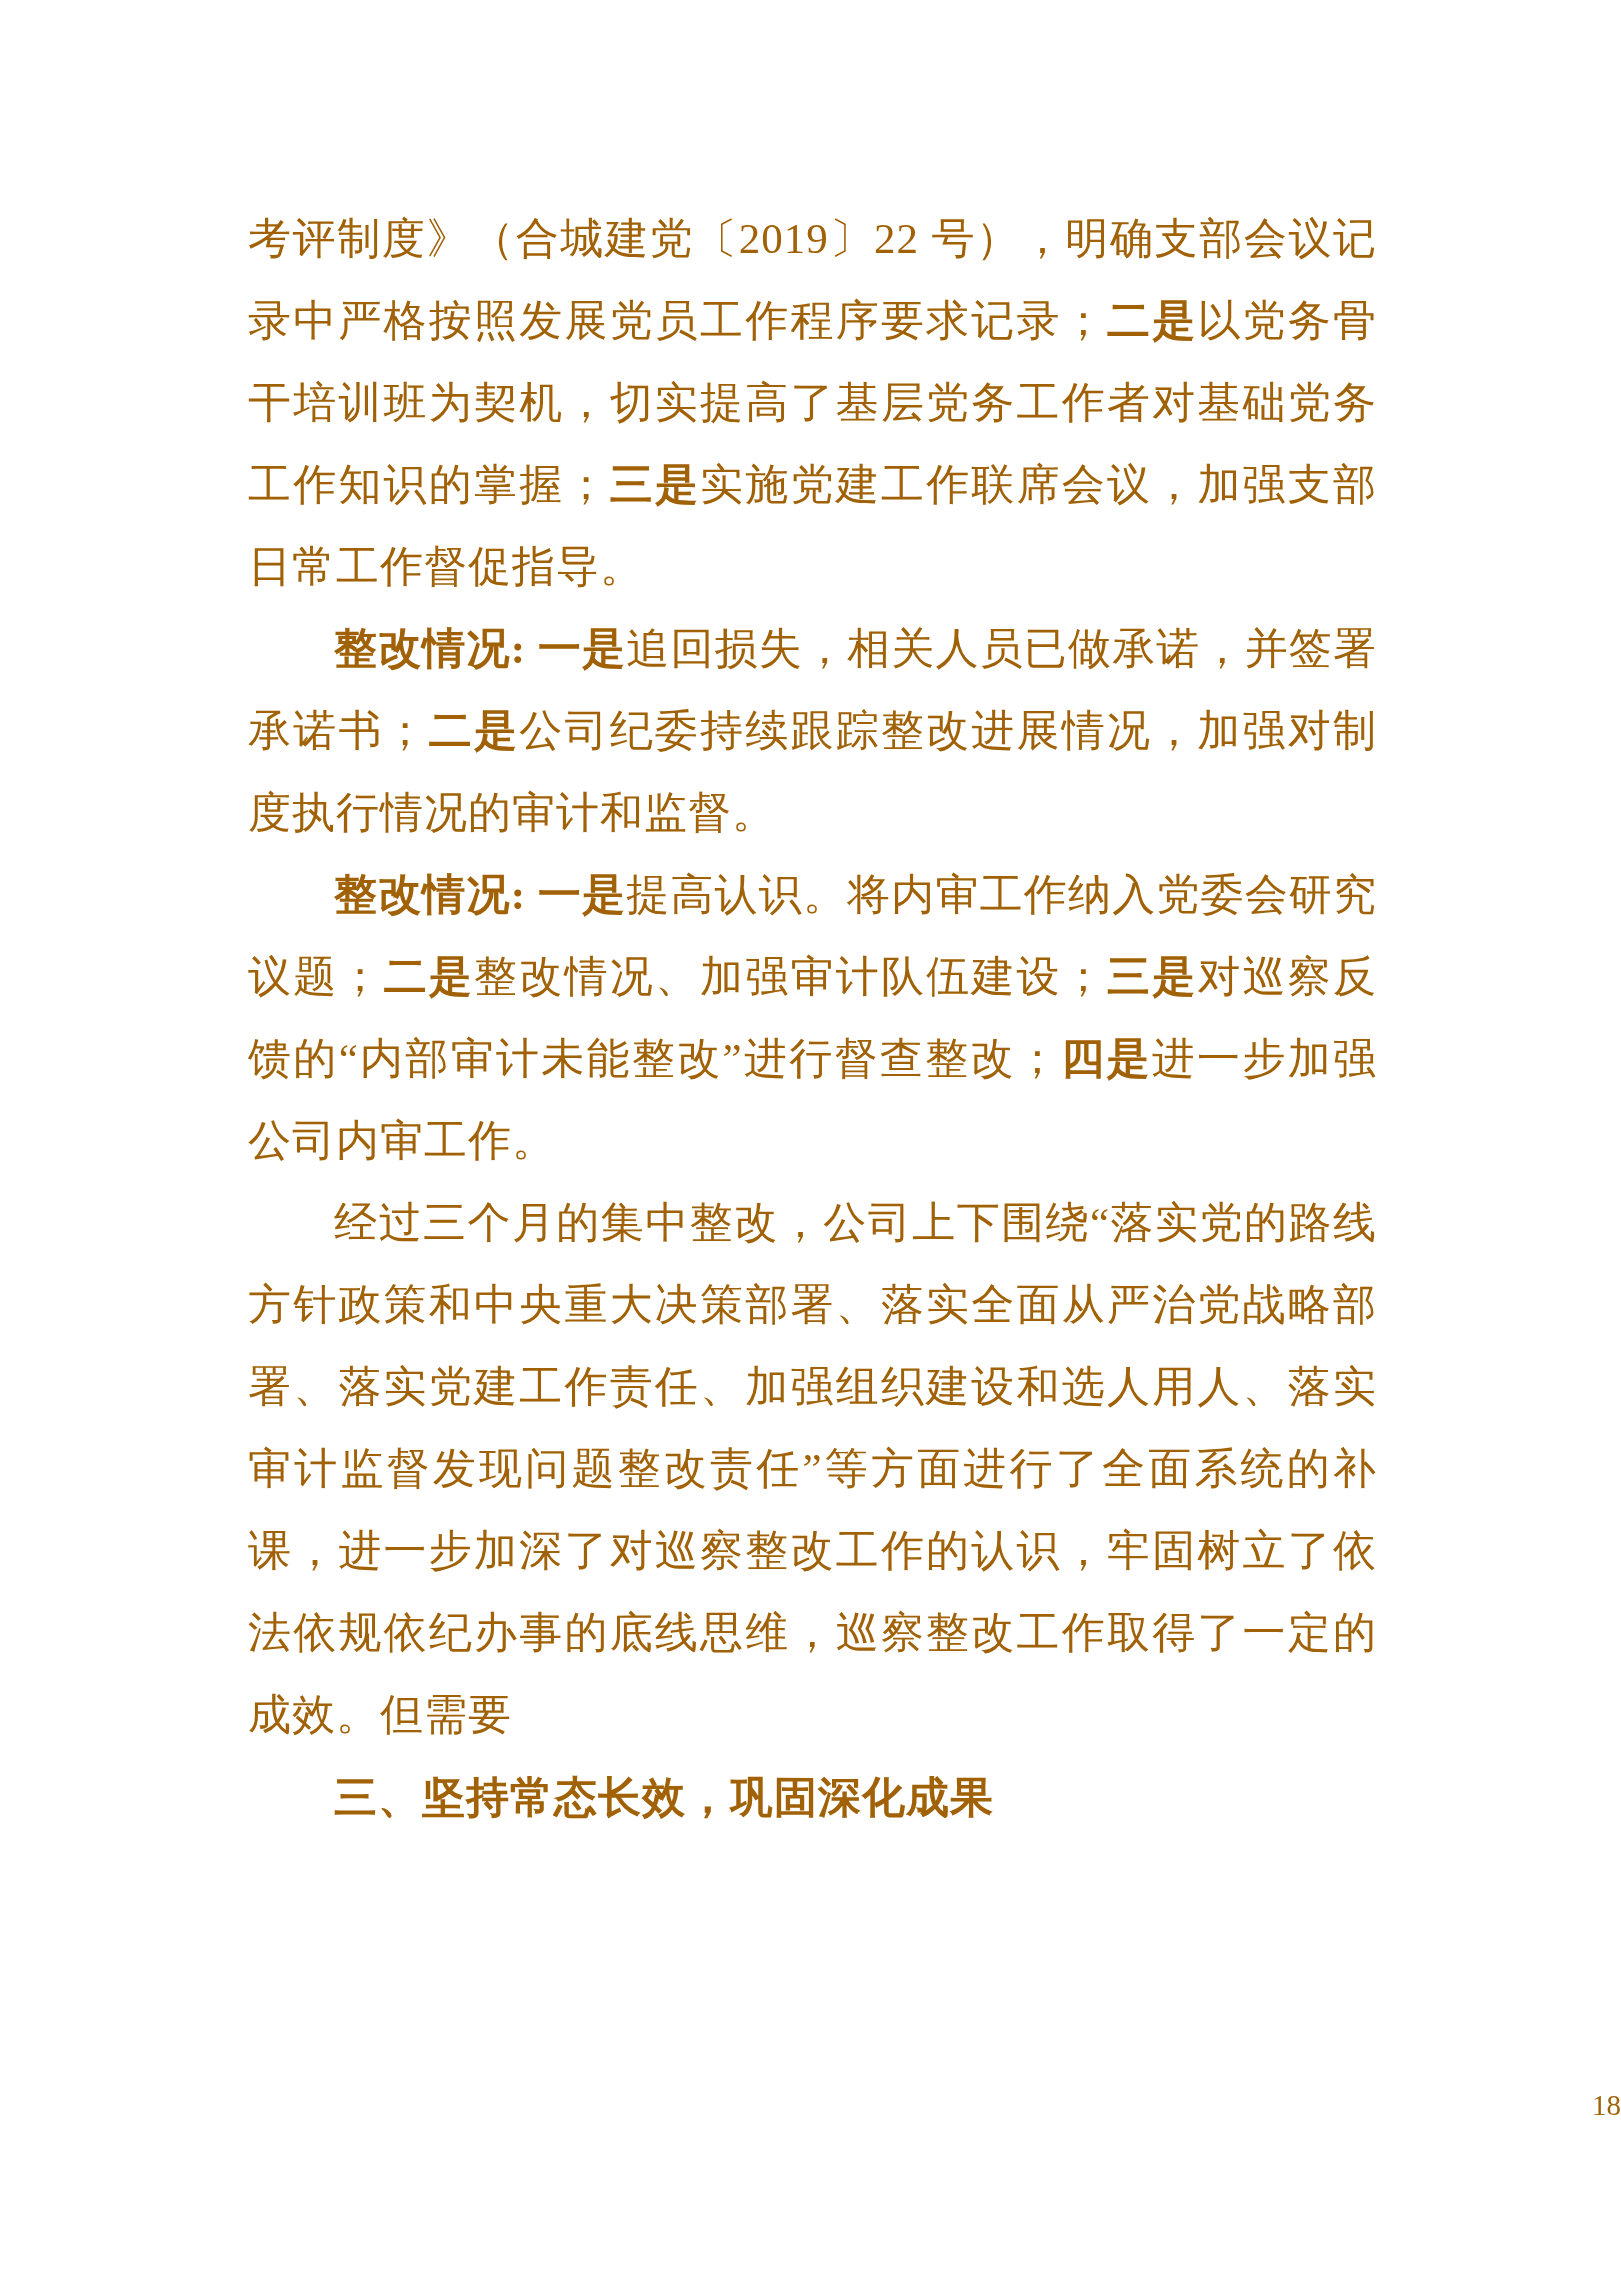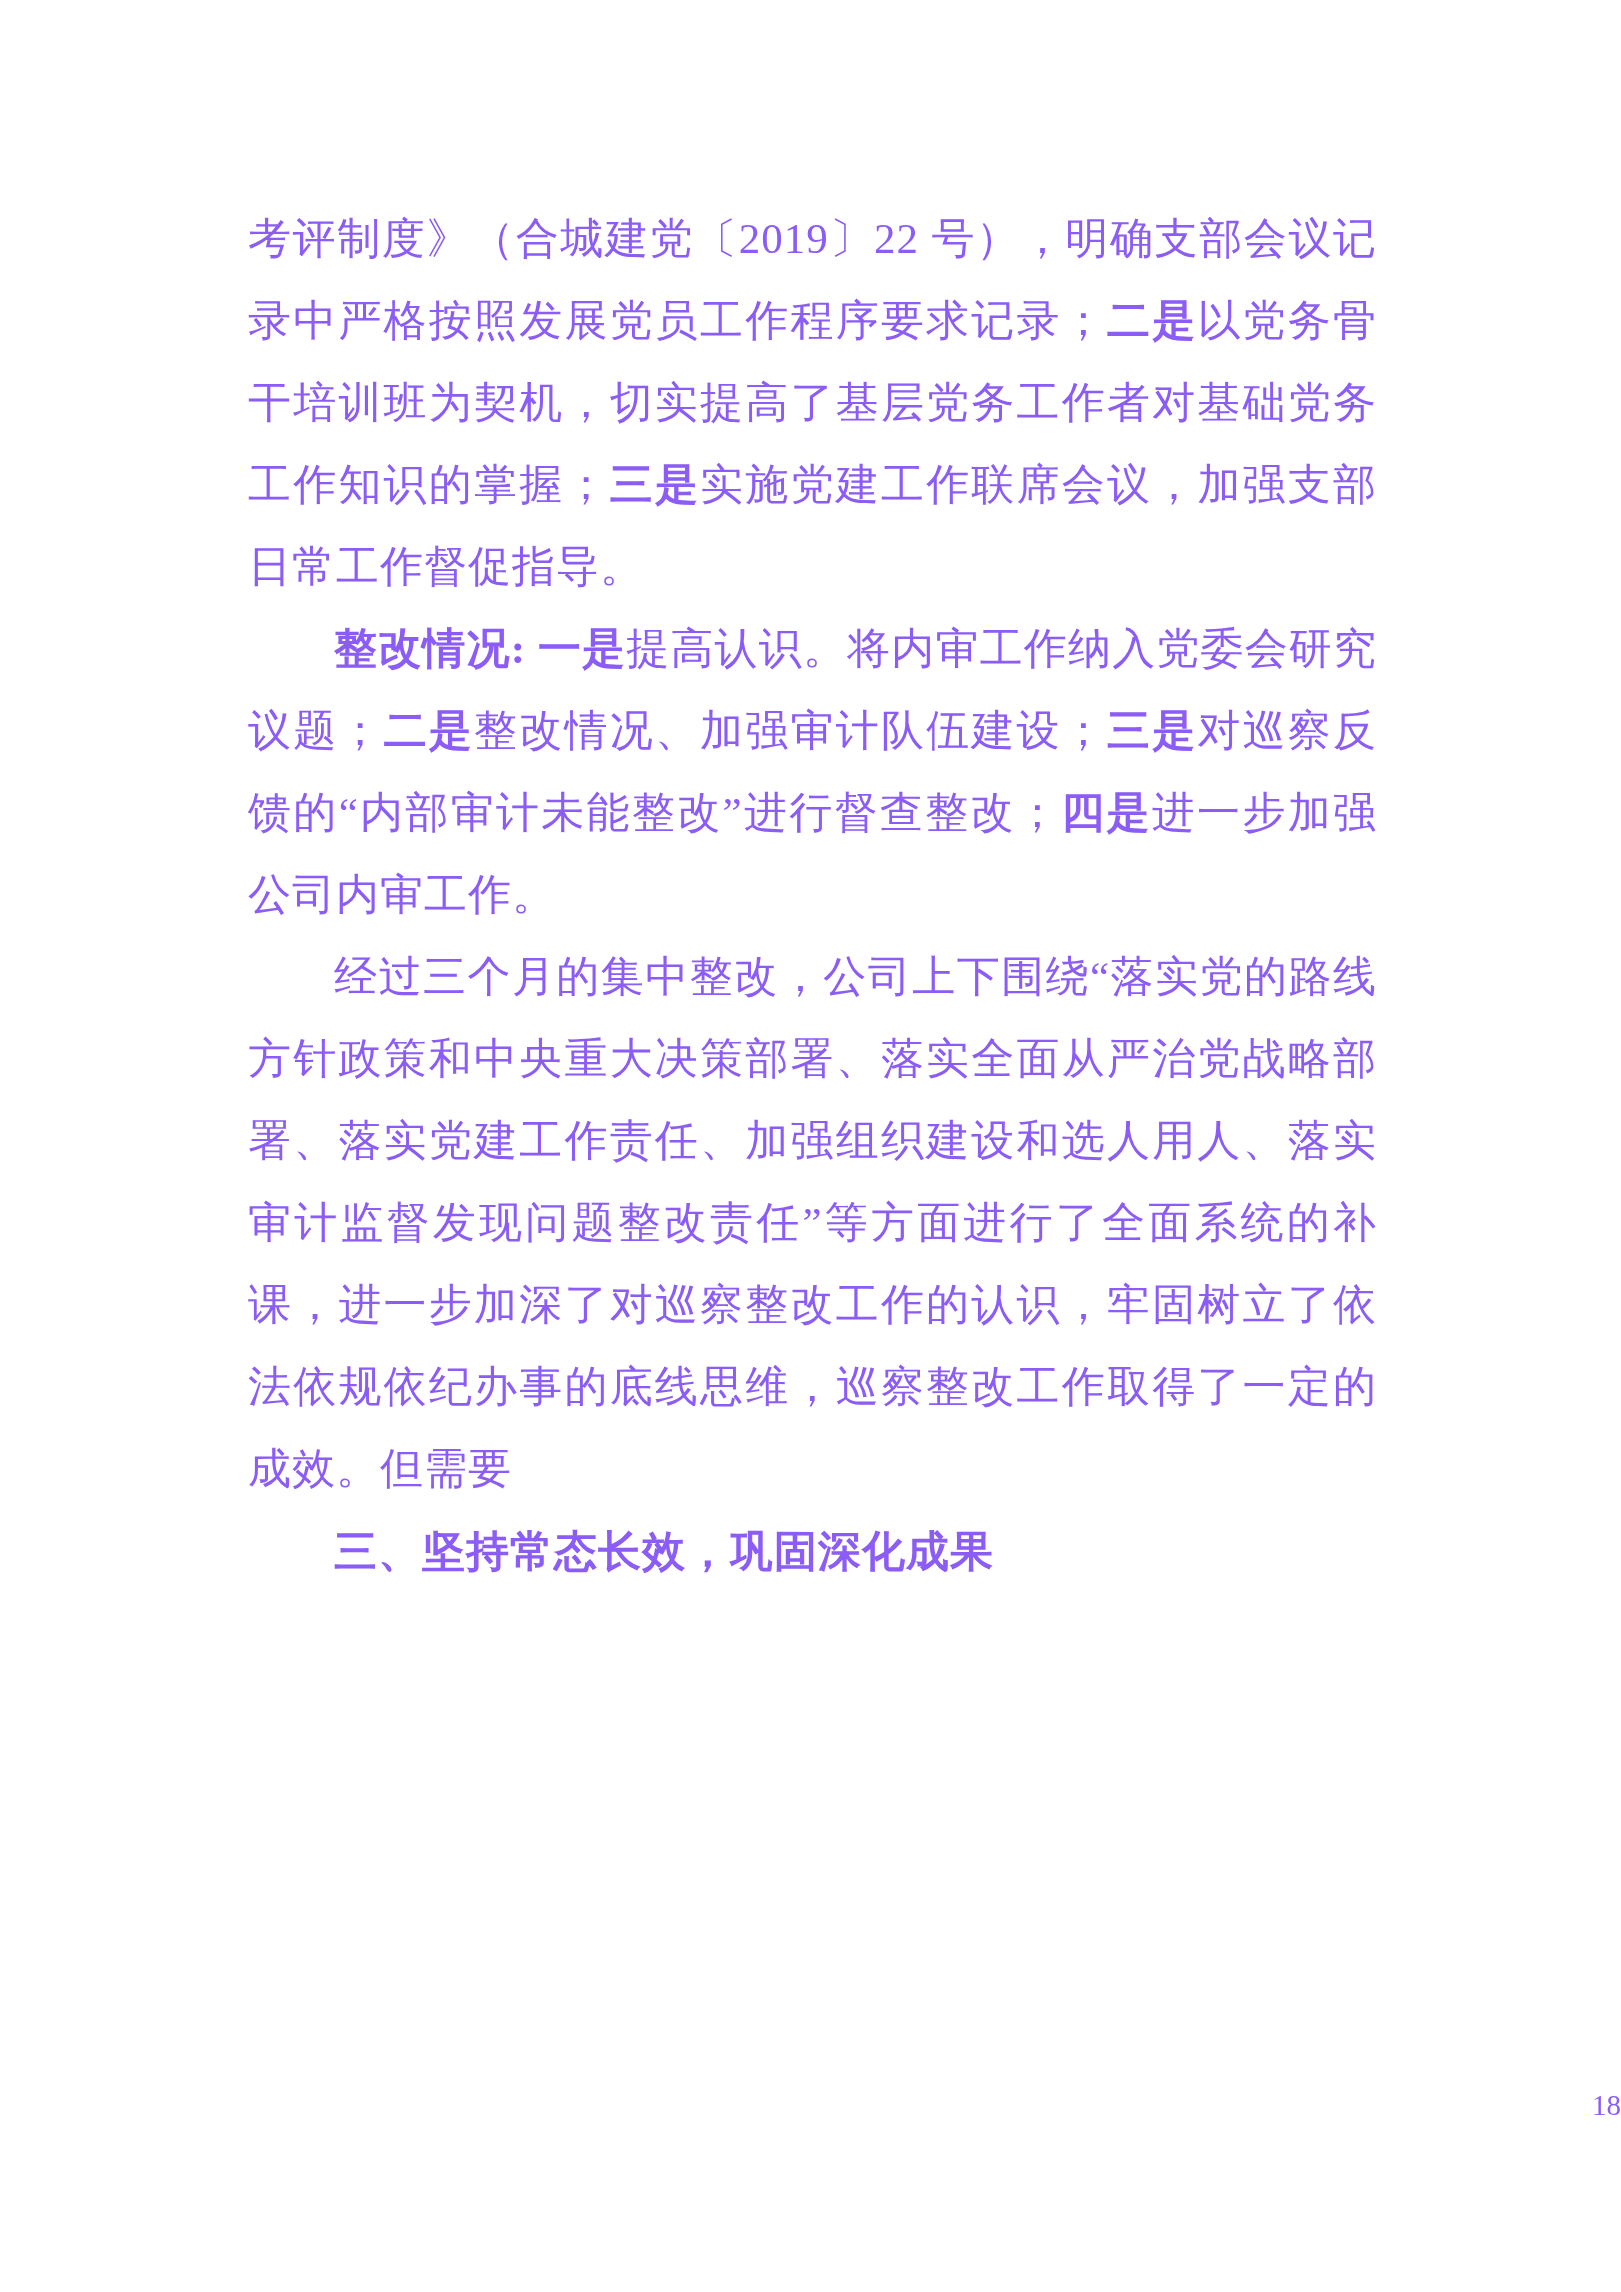--- a/index.html
+++ b/index.html
@@ -1,21 +1,21 @@
 <!DOCTYPE html>
 <html><head>
 <meta charset="utf-8">
 <style>
   html, body { margin: 0; padding: 0; background: #ffffff; }
   .page {
     position: relative;
     width: 1621px;
     height: 2293px;
     background: #ffffff;
-    color: #8b5cf6;
+    color: #a16207;
     font-family: "Liberation Serif", "DejaVu Serif", serif;
     overflow: hidden;
   }
   .doc-body {
     position: absolute;
     left: 248px;
     top: 198px;
     width: 1129px;
   }
   p.para {
@@ -46,19 +46,20 @@
     line-height: 39px;
     font-family: "Liberation Serif", "DejaVu Serif", serif;
   }
 </style>
 </head>
 <body>
 
 <div class="page">
   <div class="doc-body">
       <p class="para body"><span>考评制度》（合城建党〔2019〕22 号），明确支部会议记录中严格按照发展党员工作程序要求记录；</span><b>二是</b><span>以党务骨干培训班为契机，切实提高了基层党务工作者对基础党务工作知识的掌握；</span><b>三是</b><span>实施党建工作联席会议，加强支部日常工作督促指导。</span></p>
+      <p class="para body indent"><b>整改情况: </b><b>一是</b><span>追回损失，相关人员已做承诺，并签署承诺书；</span><b>二是</b><span>公司纪委持续跟踪整改进展情况，加强对制度执行情况的审计和监督。</span></p>
       <p class="para body indent"><b>整改情况: </b><b>一是</b><span>提高认识。将内审工作纳入党委会研究议题；</span><b>二是</b><span>整改情况、加强审计队伍建设；</span><b>三是</b><span>对巡察反馈的“内部审计未能整改”进行督查整改；</span><b>四是</b><span>进一步加强公司内审工作。</span></p>
       <p class="para body indent"><span>经过三个月的集中整改，公司上下围绕“落实党的路线方针政策和中央重大决策部署、落实全面从严治党战略部署、落实党建工作责任、加强组织建设和选人用人、落实审计监督发现问题整改责任”等方面进行了全面系统的补课，进一步加深了对巡察整改工作的认识，牢固树立了依法依规依纪办事的底线思维，巡察整改工作取得了一定的成效。但需要</span></p>
       <p class="para heading-hei indent"><b>三、坚持常态长效，巩固深化成果</b></p>
     </div>
   <div class="page-number">18</div>
 </div>
 
 
 </body></html>

